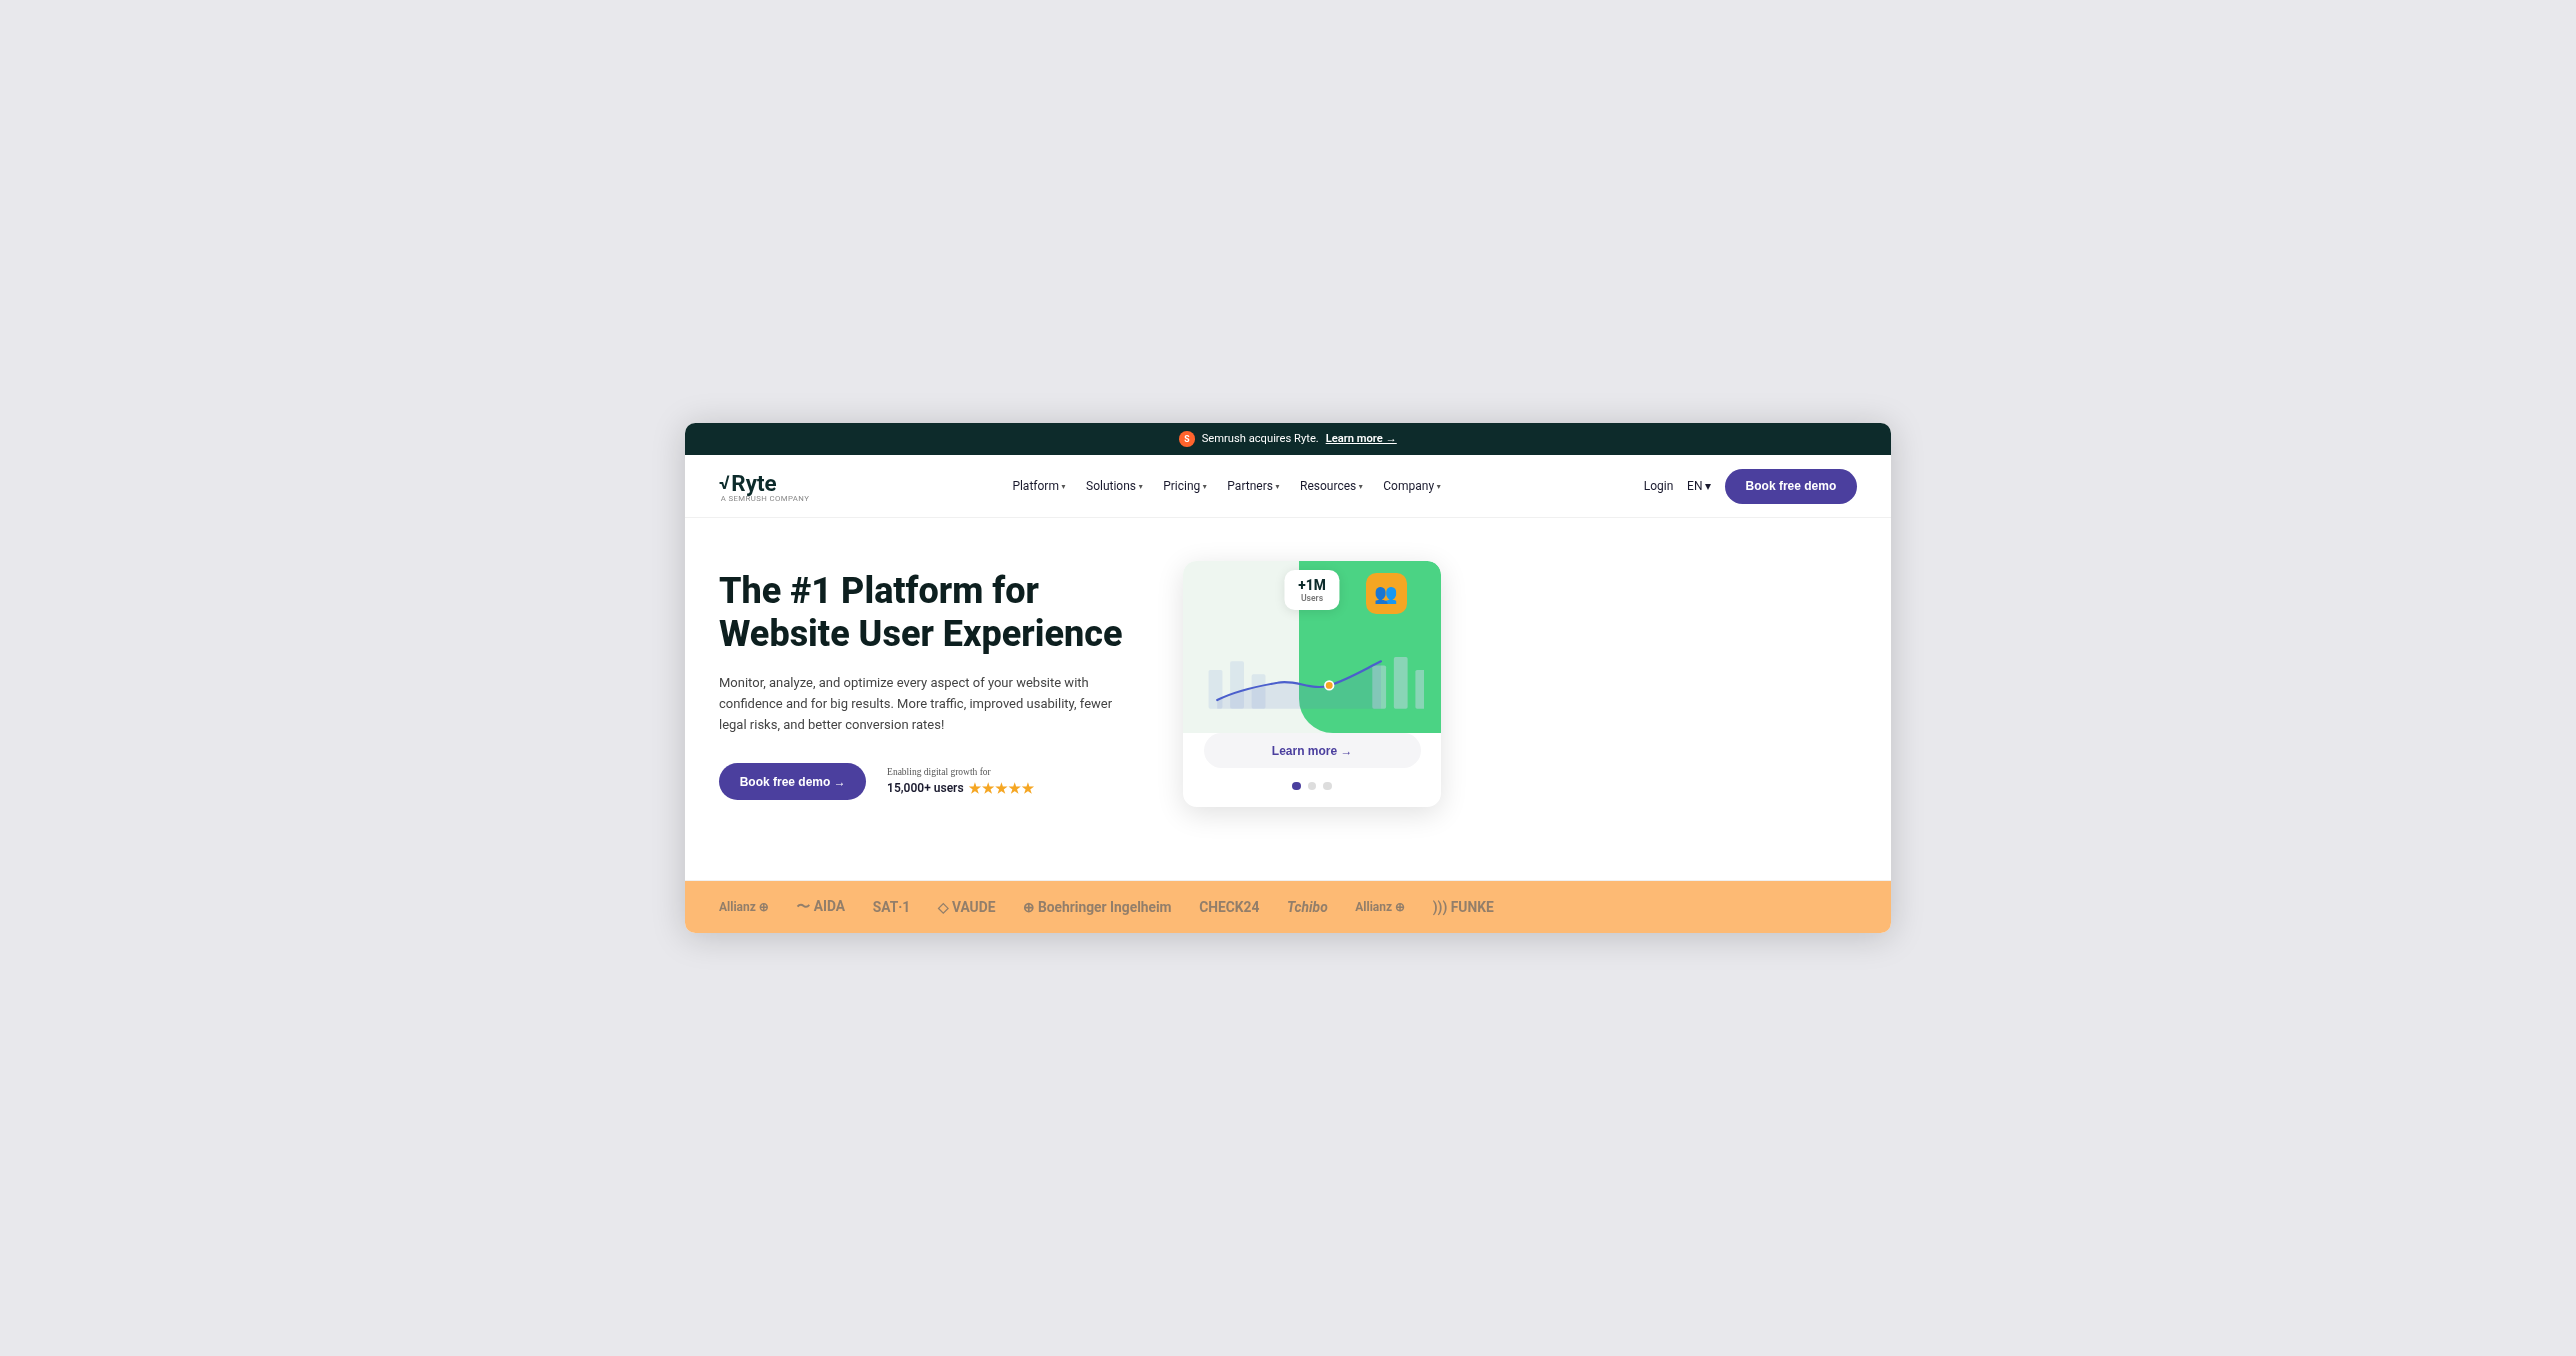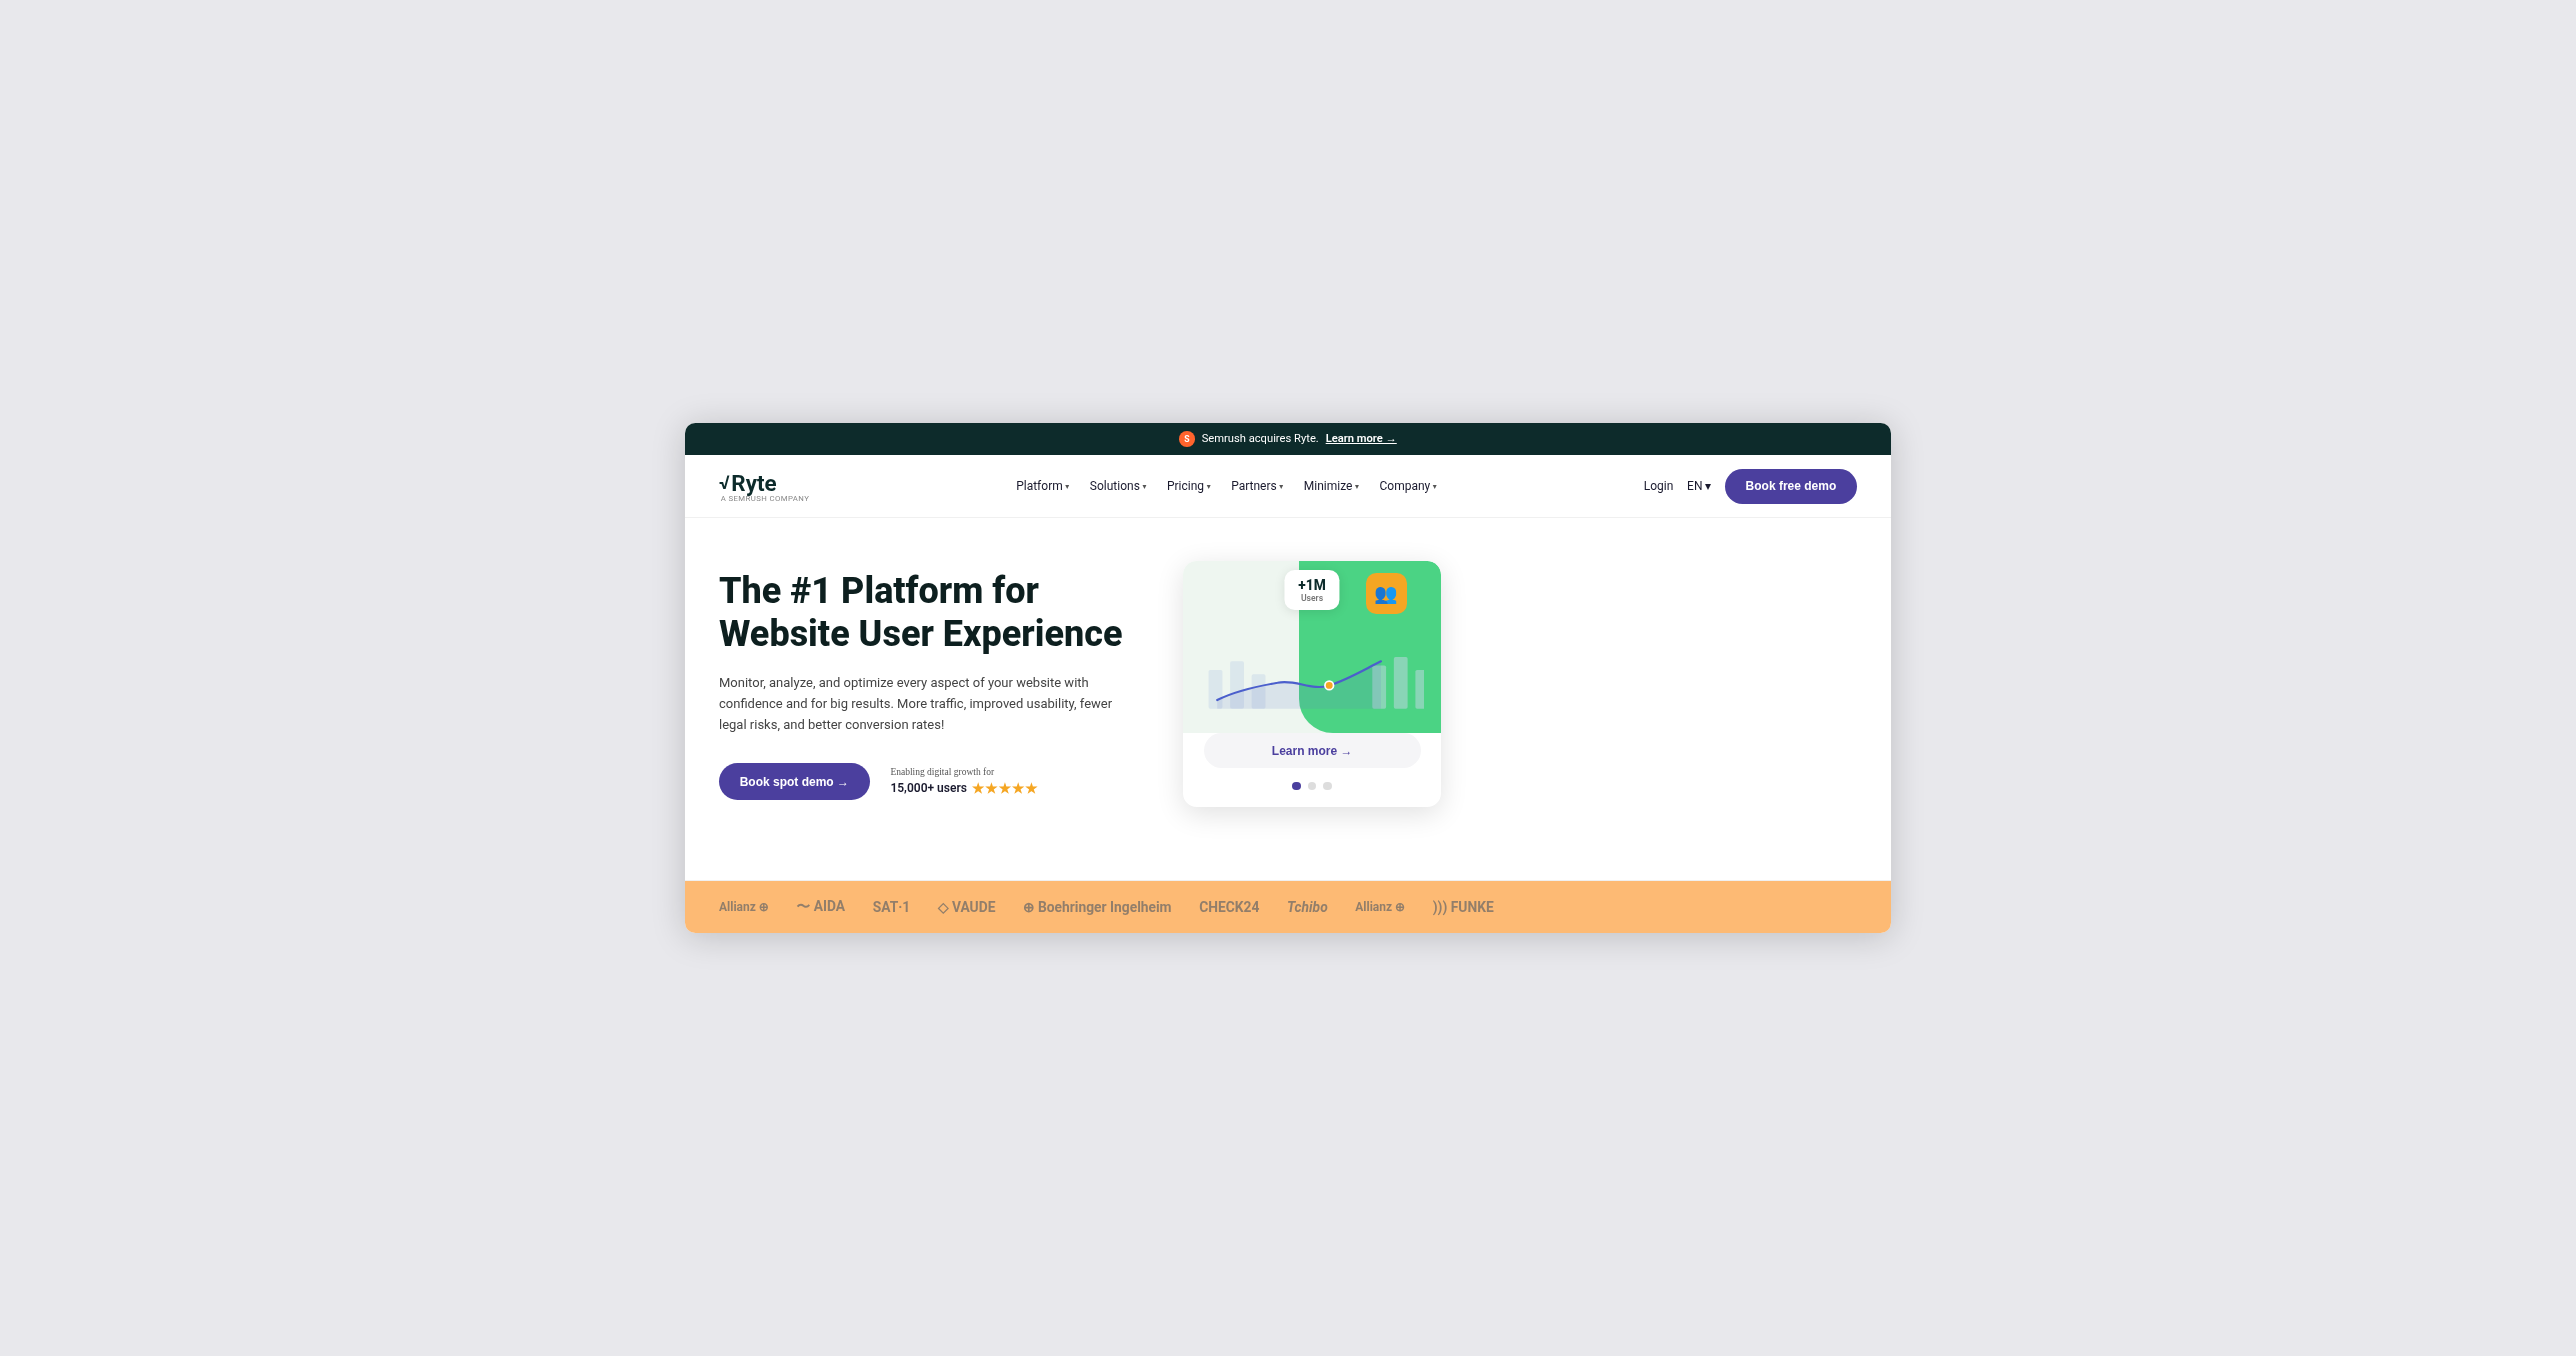--- a/index.html
+++ b/index.html
@@ -394,21 +394,21 @@
         </a>
       </li>
       <li>
         <a>
           <span>Partners</span>
           <span class="chevron">▾</span>
         </a>
       </li>
       <li>
         <a>
-          <span>Minimize</span>
+          <span>Resources</span>
           <span class="chevron">▾</span>
         </a>
       </li>
       <li>
         <a>
           <span>Company</span>
           <span class="chevron">▾</span>
         </a>
       </li>
     </ul>
@@ -421,21 +421,21 @@
       </span>
       <button class="btn-demo">Book free demo</button>
     </div>
   </nav>
 
   <div class="hero">
     <div class="hero-left">
       <h1 class="hero-title">The #1 Platform for Website User Experience</h1>
       <p class="hero-desc">Monitor, analyze, and optimize every aspect of your website with confidence and for big results. More traffic, improved usability, fewer legal risks, and better conversion rates!</p>
       <div class="hero-actions">
-        <button class="btn-book">Book spot demo →</button>
+        <button class="btn-book">Book free demo →</button>
         <div class="social-proof">
           <span class="social-proof-label">Enabling digital growth for</span>
           <div class="social-proof-count">
             <span>15,000+ users</span>
             <span class="stars">★★★★★</span>
           </div>
         </div>
       </div>
     </div>
 

